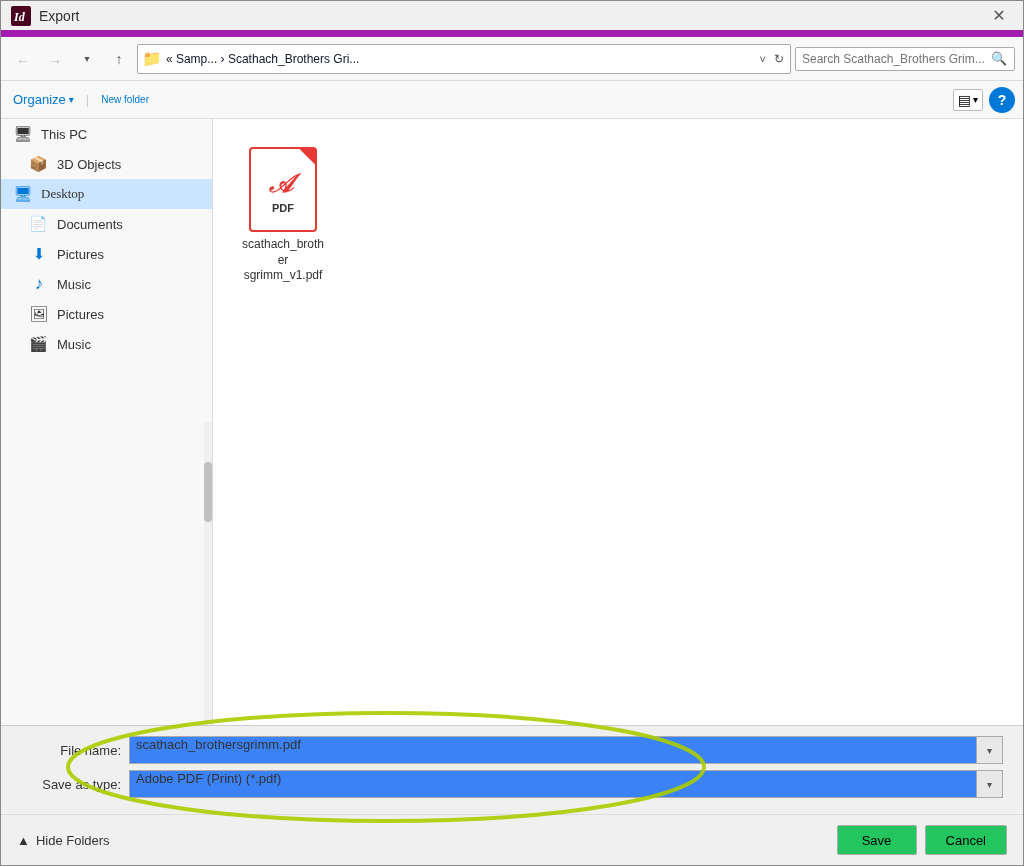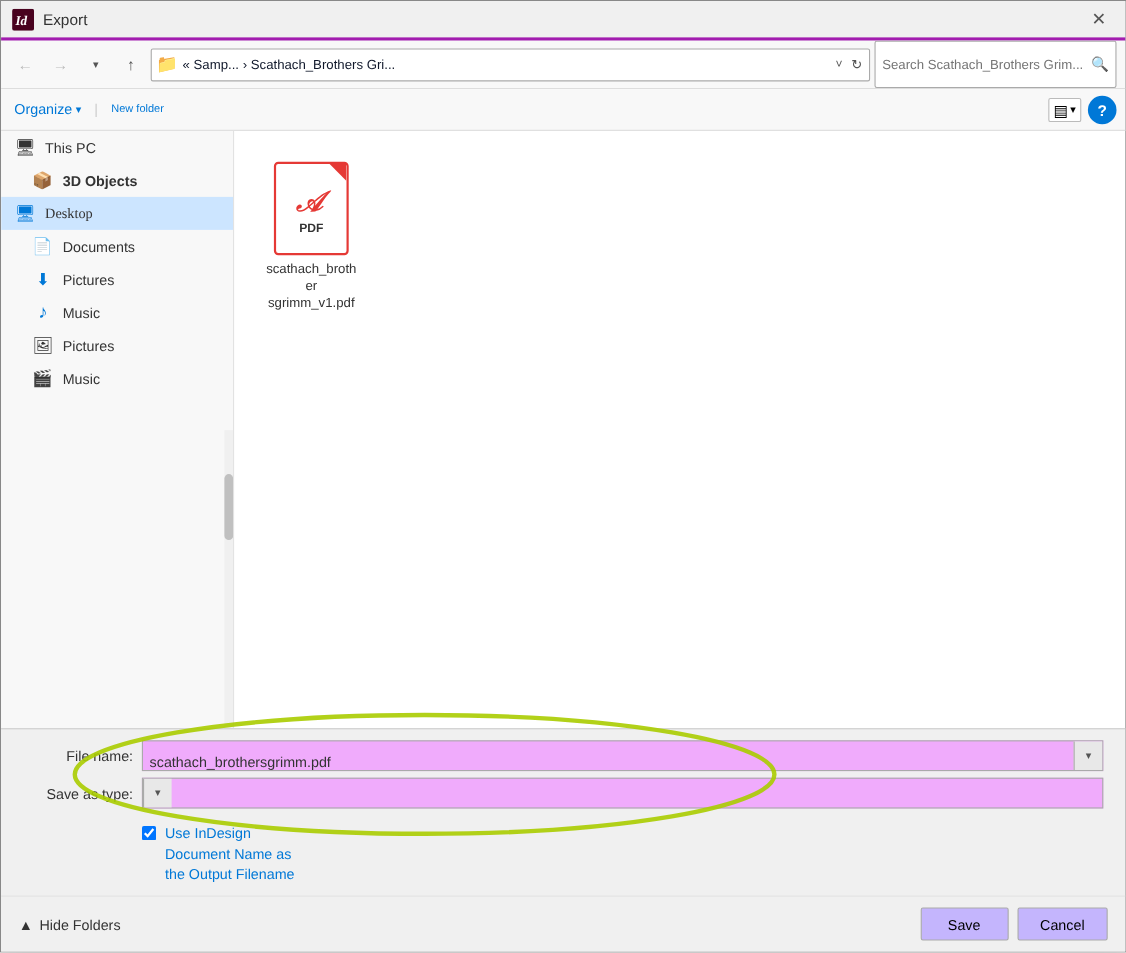--- a/index.html
+++ b/index.html
@@ -18,21 +18,21 @@
       background: #fff;
       border: 1px solid #888;
       box-shadow: 0 4px 24px rgba(0,0,0,0.35);
       display: flex;
       flex-direction: column;
       position: relative;
     }
     
     .titlebar {
       background: #f0f0f0;
-      border-bottom: 3px solid #a21caf;
+      border-bottom: 7px solid #a21caf;
       display: flex;
       align-items: center;
       padding: 6px 10px;
       gap: 8px;
       height: 36px;
     }
     .titlebar-icon {
       width: 20px;
       height: 20px;
       flex-shrink: 0;
@@ -109,21 +109,21 @@
       padding: 0 2px;
     }
     .address-refresh {
       color: #555;
       font-size: 12px;
       cursor: pointer;
       padding: 0 2px;
     }
     .search-bar {
       width: 220px;
-      height: 43px;
+      height: 24px;
       background: #fff;
       border: 1px solid #aaa;
       border-radius: 2px;
       display: flex;
       align-items: center;
       padding: 0 6px;
       gap: 4px;
     }
     .search-bar input {
       border: none;
@@ -328,25 +328,25 @@
     }
     .form-label {
       text-align: right;
       width: 100px;
       font-size: 13px;
       color: #333;
       flex-shrink: 0;
     }
     .form-input-dropdown {
       display: flex;
-      align-items: flex-end;
+      align-items: flex-start;
       flex: 1;
       height: 28px;
       border: 1px solid #aaa;
-      background: #f0abfc;
+      background: #3b82f6;
       position: relative;
     }
     .form-input-text {
       flex: 1;
       padding: 0 6px;
       font-size: 13px;
       color: #333;
     }
     .dropdown-arrow {
       width: 26px;
@@ -391,21 +391,21 @@
       font-size: 13px;
     }
     .footer-btns {
       display: flex;
       gap: 8px;
     }
     .footer-btn {
       min-width: 80px;
       height: 30px;
       border: 1px solid #aaa;
-      background: #c4b5fd;
+      background: #22c55e;
       padding: 0 20px;
       font-size: 13px;
       cursor: pointer;
       border-radius: 2px;
     }
 
     
     .icon-thispc::before { content: "🖥"; font-size: 15px; }
     .icon-3dobjects::before { content: "📦"; font-size: 15px; }
     .icon-desktop::before { content: "🖥"; font-size: 15px; color: #0078d7; }
@@ -466,21 +466,21 @@
 
   <div class="main">
 
     <div class="sidebar">
       <div class="sidebar-scroll">
 
         <div class="sidebar-item">
           <span class="item-icon icon-thispc"></span>
           <span>This PC</span>
         </div>
-        <div class="sidebar-item" style="padding-left:28px;font-weight:bold;">
+        <div class="sidebar-item" style="padding-left:28px;">
           <span class="item-icon icon-3dobjects"></span>
           <span>3D Objects</span>
         </div>
         <div class="sidebar-item active" style="font-family:Liberation Serif, serif;">
           <span class="item-icon icon-desktop"></span>
           <span>Desktop</span>
         </div>
         <div class="sidebar-item" style="padding-left:28px;">
           <span class="item-icon icon-documents"></span>
           <span>Documents</span>
@@ -539,29 +539,23 @@
       <div class="form-row">
         <span class="form-label">File name:</span>
         <div class="form-input-dropdown">
           <span class="form-input-text">scathach_brothersgrimm.pdf</span>
           <div class="dropdown-arrow">▾</div>
         </div>
       </div>
       <div class="form-row">
         <span class="form-label">Save as type:</span>
         <div class="form-input-dropdown">
+          <span class="form-input-text">Adobe PDF (Print) (*.pdf)</span>
           <div class="dropdown-arrow">▾</div>
         </div>
-      </div>
-      <div class="checkbox-row">
-        <input type="checkbox" checked="" style="margin-top: 2px;">
-        <span class="checkbox-label">
-          <span>Use InDesign</span><br>
-          <span>Document Name as<br>the Output Filename</span>
-        </span>
       </div>
     </div>
   </div>
 
   <div class="footer">
     <div class="hide-folders-btn">
       <span>▲</span>
       <span>Hide Folders</span>
     </div>
     <div class="footer-btns">

